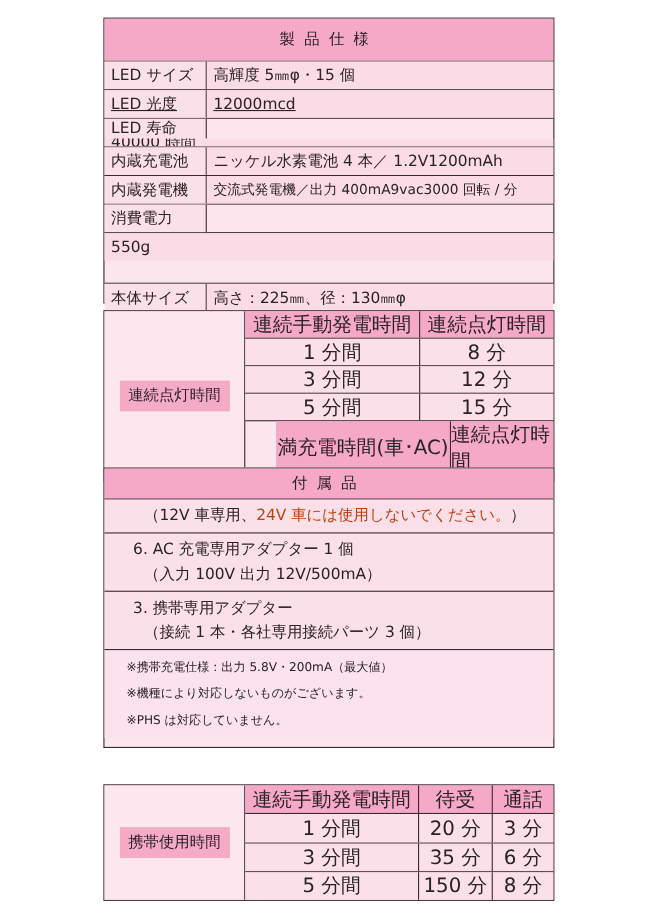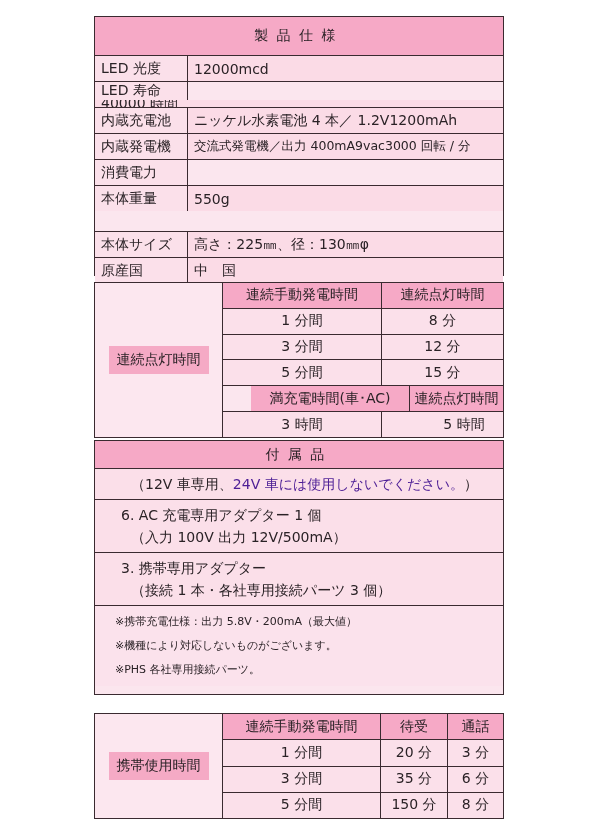--- a/index.html
+++ b/index.html
@@ -16,61 +16,64 @@
   .val { flex: 1; padding-left: 6px; background: #fbdbe6; }
 
   
   .tgrid { display: flex; height: 100%; }
   .tleft { width: 128px; border-right: 1.3px solid #3a2a30; display: flex; align-items: center;
            justify-content: center; background: #fce7ef; box-sizing: border-box; }
   .tbadge { background: #f5aac5; padding: 5px 8px; font-size: 14px; }
   .tright { flex: 1; display: flex; flex-direction: column; }
   .trow { display: flex; flex: 1; border-top: 1.3px solid #3a2a30; }
   .trow:first-child { border-top: none; }
-  .tc { display: flex; align-items: center; justify-content: center; font-size: 14px;
+  .tc { display: flex; align-items: center; justify-content: center; font-size: 18px;
         box-sizing: border-box; background: #fbe0ea; }
   .tc + .tc { border-left: 1.3px solid #3a2a30; }
   .th { background: #f6a9c6; }
 
   
   .acc-item { border-top: 1.3px solid #3a2a30; padding: 4px 0 4px 26px; background: #fbdfe9;
               font-size: 14px; line-height: 22px; box-sizing: border-box; }
   .acc-item .sub { padding-left: 10px; }
-  .red { color: #4c1d95; }
+  .red { color: #c2410c; }
   .notes { border-top: 1.3px solid #3a2a30; padding: 4px 0 4px 20px; font-size: 11px;
            line-height: 24px; background: #fbe2ec; }
 </style>
 </head>
 <body>
 
 <div class="tbl" style="top:16px; height:260px;">
   <div class="row" style="height:38px;">
     <div class="cell hdr" style="flex:1;">製品仕様</div>
   </div>
   <div class="row" style="height:26px;">
+    <div class="cell lab">LED サイズ</div>
+    <div class="cell val">高輝度 5㎜φ・15 個</div>
+  </div>
+  <div class="row" style="height:26px;text-decoration:underline;">
     <div class="cell lab">LED 光度</div>
     <div class="cell val">12000mcd</div>
   </div>
   <div class="row" style="height:26px;flex-direction:column;">
     <div class="cell lab">LED 寿命</div>
     <div class="cell val">40000 時間</div>
   </div>
   <div class="row" style="height:26px;">
     <div class="cell lab">内蔵充電池</div>
     <div class="cell val">ニッケル水素電池 4 本／ 1.2V1200mAh</div>
   </div>
   <div class="row" style="height:26px;">
     <div class="cell lab">内蔵発電機</div>
     <div class="cell val" style="font-size:12.5px;">交流式発電機／出力 400mA9vac3000 回転 / 分</div>
   </div>
   <div class="row" style="height:26px;">
     <div class="cell lab">消費電力</div>
   </div>
   <div class="row" style="height:26px;">
-    <div class="cell lab">本体重量</div>
     <div class="cell val">550g</div>
   </div>
   <div class="row" style="height:26px;margin-top:20px;">
     <div class="cell lab">本体サイズ</div>
     <div class="cell val">高さ：225㎜、径：130㎜φ</div>
   </div>
   <div class="row" style="height:26px;">
     <div class="cell lab">原産国</div>
     <div class="cell val">中　国</div>
   </div>
@@ -103,39 +106,39 @@
         <div class="tc th" style="flex:1;">連続点灯時間</div>
       </div>
       <div class="trow">
         <div class="tc" style="width:158px;">3 時間</div>
         <div class="tc" style="flex:1;padding-left:43px;">5 時間</div>
       </div>
     </div>
   </div>
 </div>
 
-<div class="tbl" style="top:440px; height:255px;">
+<div class="tbl" style="top:425px; height:255px;">
   <div class="row" style="height:27px; border-top:none;">
     <div class="cell hdr" style="flex:1;">付属品</div>
   </div>
   <div class="acc-item" style="border-top:1.3px solid #3a2a30;">
     <div class="sub"><span>（12V 車専用、</span><span class="red">24V 車には使用しないでください。</span><span>）</span></div>
   </div>
   <div class="acc-item">
     <div>6.  AC 充電専用アダプター 1 個</div>
     <div class="sub">（入力 100V 出力 12V/500mA）</div>
   </div>
   <div class="acc-item">
     <div>3.  携帯専用アダプター</div>
     <div class="sub">（接続 1 本・各社専用接続パーツ 3 個）</div>
   </div>
   <div class="notes">
     <div>※携帯充電仕様：出力 5.8V・200mA（最大値）</div>
     <div>※機種により対応しないものがございます。</div>
-    <div>※PHS 各社専用接続パーツ。</div>
+    <div>※PHS は対応していません。</div>
   </div>
 </div>
 
 <div class="tbl" style="top:713px; height:106px;">
   <div class="tgrid">
     <div class="tleft">
       <span class="tbadge">携帯使用時間</span>
     </div>
     <div class="tright">
       <div class="trow">

